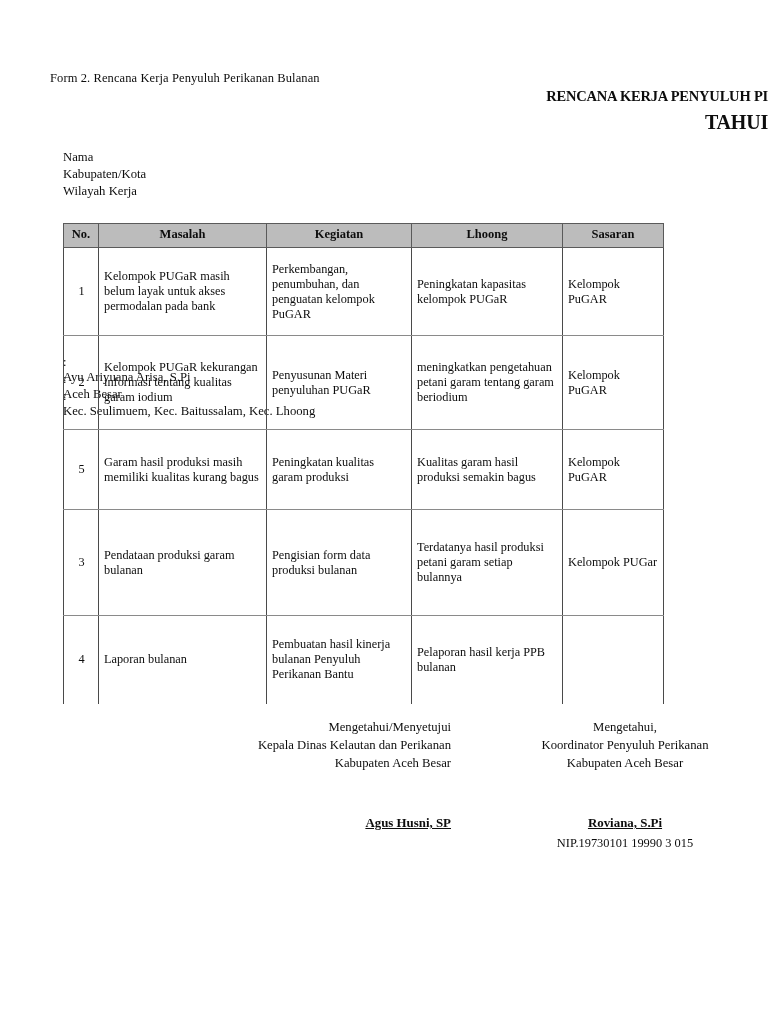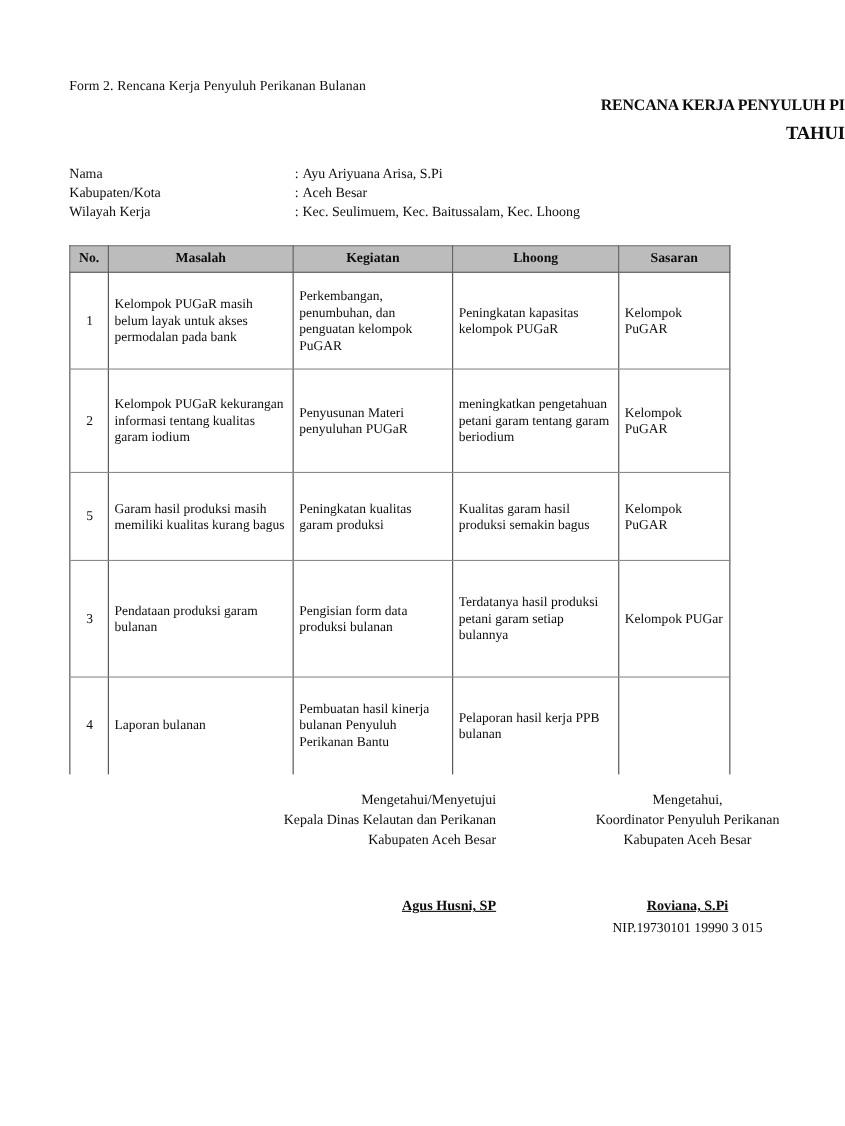--- a/index.html
+++ b/index.html
@@ -19,21 +19,21 @@
   .page {
     position: absolute;
     left: 0; top: 0;
     width: 768px;
     height: 1024px;
   }
 
   
   .form-label {
     position: absolute;
-    left: 63px;
+    left: 50px;
     top: 71px;
     font-size: 12.5px;
     letter-spacing: 0.1px;
     white-space: nowrap;
   }
 
   
   .title-block {
     position: absolute;
     left: 380px;
@@ -43,39 +43,40 @@
     text-align: right;
   }
   .title-line1 {
     font-size: 14.5px;
     font-weight: bold;
     letter-spacing: -0.2px;
     white-space: nowrap;
     margin-left: 90px;
   }
   .title-line2 {
-    font-size: 17px;
+    font-size: 20px;
     font-weight: bold;
     letter-spacing: -0.2px;
     white-space: nowrap;
     margin-top: 6px;
     margin-left: 230px;
   }
 
   
   .identity {
     position: absolute;
     left: 63px;
     top: 150px;
     font-size: 12.7px;
   }
   .id-row {
     display: flex;
     height: 17px;
-    align-items: center;
+    align-items: flex-start;
+    flex-direction: column;
   }
   .id-key {
     width: 205px;
     flex: 0 0 205px;
     white-space: nowrap;
   }
   .id-sep {
     width: 7px;
     flex: 0 0 7px;
   }

